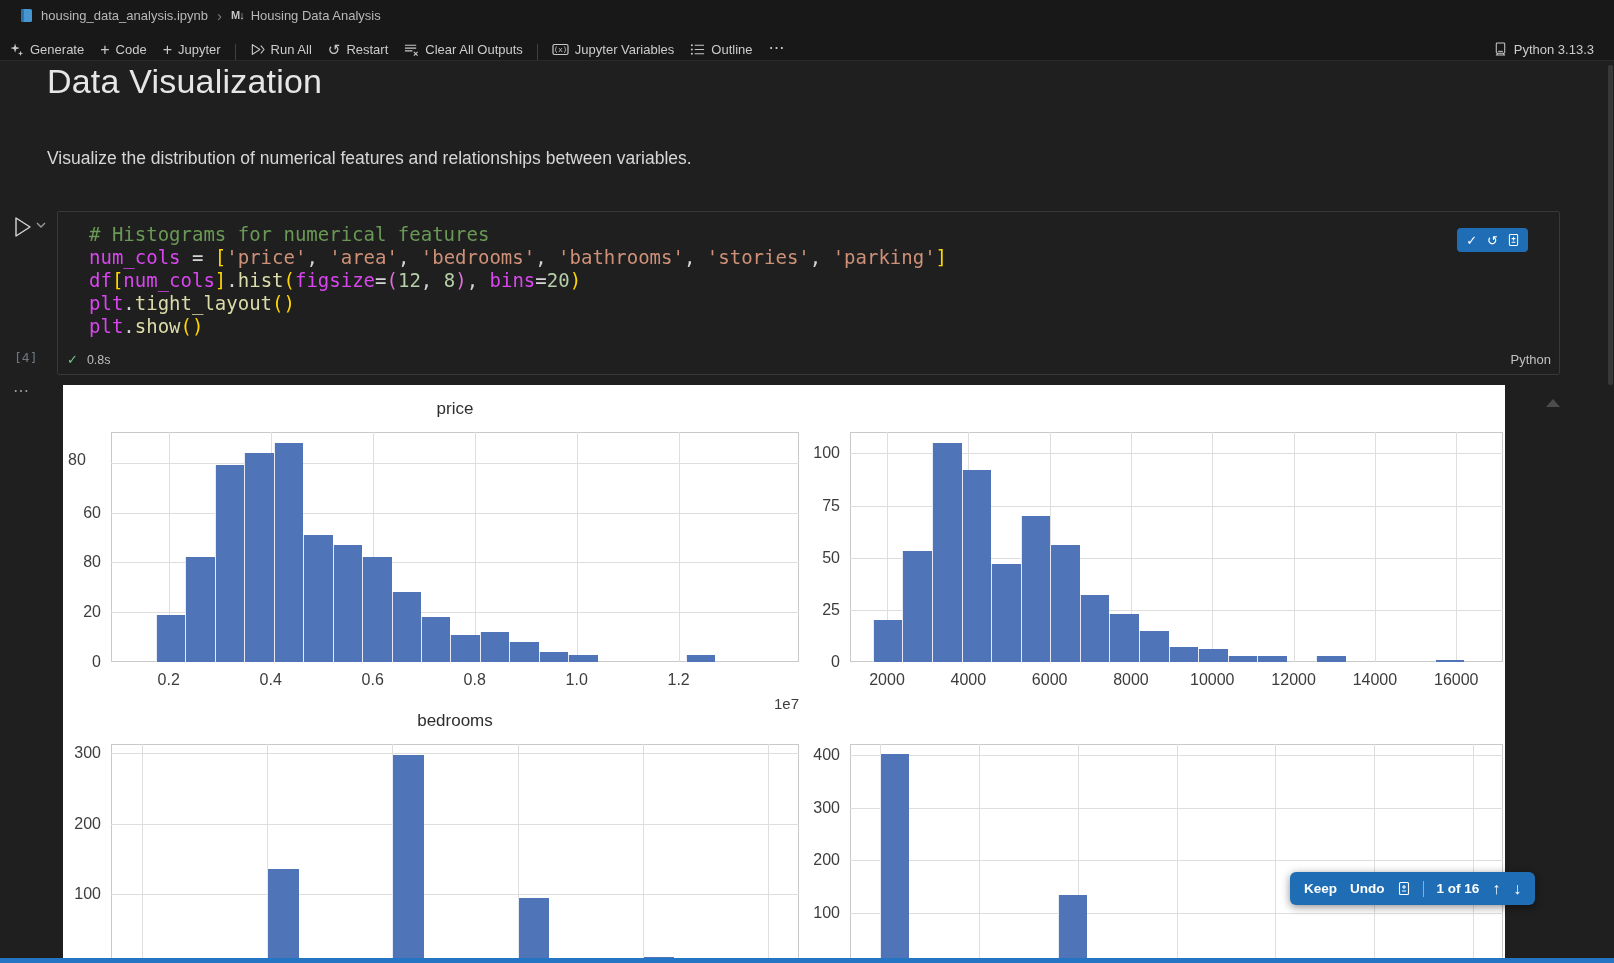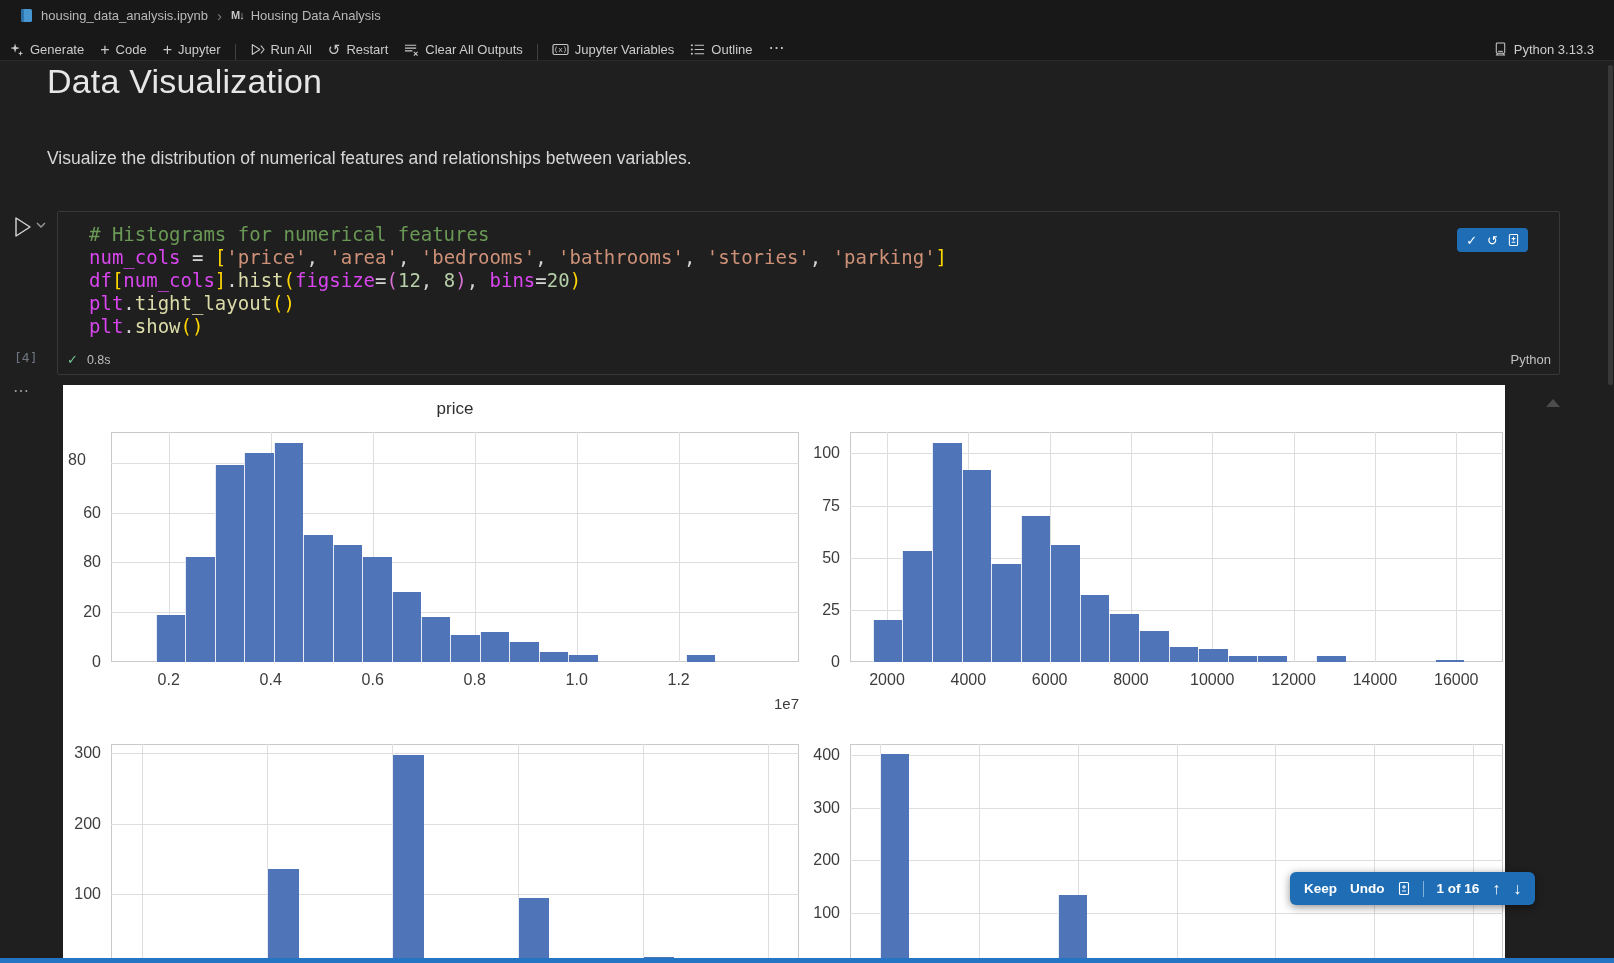--- a/index.html
+++ b/index.html
@@ -266,20 +266,21 @@
     <div class="bar" style="left: 1016.83px; top: 210.243px; width: 29.5802px; height: 66.7574px; background: rgb(79, 116, 184);"></div>
     <div class="bar" style="left: 1046.41px; top: 229.018px; width: 29.5802px; height: 47.9819px; background: rgb(79, 116, 184);"></div>
     <div class="bar" style="left: 1075.99px; top: 245.707px; width: 29.5802px; height: 31.2925px; background: rgb(79, 116, 184);"></div>
     <div class="bar" style="left: 1105.57px; top: 262.397px; width: 29.5802px; height: 14.6032px; background: rgb(79, 116, 184);"></div>
     <div class="bar" style="left: 1135.15px; top: 264.483px; width: 29.5802px; height: 12.517px; background: rgb(79, 116, 184);"></div>
     <div class="bar" style="left: 1164.73px; top: 270.741px; width: 29.5802px; height: 6.2585px; background: rgb(79, 116, 184);"></div>
     <div class="bar" style="left: 1194.31px; top: 270.741px; width: 29.5802px; height: 6.2585px; background: rgb(79, 116, 184);"></div>
     <div class="bar" style="left: 1253.47px; top: 270.741px; width: 29.5802px; height: 6.2585px; background: rgb(79, 116, 184);"></div>
     <div class="bar" style="left: 1371.79px; top: 274.914px; width: 29.5802px; height: 2.08617px; background: rgb(79, 116, 184);"></div>
     <div class="axes" style="left: 48px; top: 359px; width: 688px; height: 221px;"></div>
+    <div class="ctitle" style="left: 48px; top: 326px; width: 688px;">bedrooms</div>
     <div class="gridv" style="left: 79.2727px; top: 359px; width: 1px; height: 221px;"></div>
     <div class="gridv" style="left: 204.364px; top: 359px; width: 1px; height: 221px;"></div>
     <div class="gridv" style="left: 329.455px; top: 359px; width: 1px; height: 221px;"></div>
     <div class="gridv" style="left: 454.545px; top: 359px; width: 1px; height: 221px;"></div>
     <div class="gridv" style="left: 579.636px; top: 359px; width: 1px; height: 221px;"></div>
     <div class="gridv" style="left: 704.727px; top: 359px; width: 1px; height: 221px;"></div>
     <div class="gridh" style="left: 48px; top: 509.393px; width: 688px; height: 1px;"></div>
     <div class="ylab" style="left: -10px; top: 499.393px; width: 48px;">100</div>
     <div class="gridh" style="left: 48px; top: 438.786px; width: 688px; height: 1px;"></div>
     <div class="ylab" style="left: -10px; top: 428.786px; width: 48px;">200</div>

